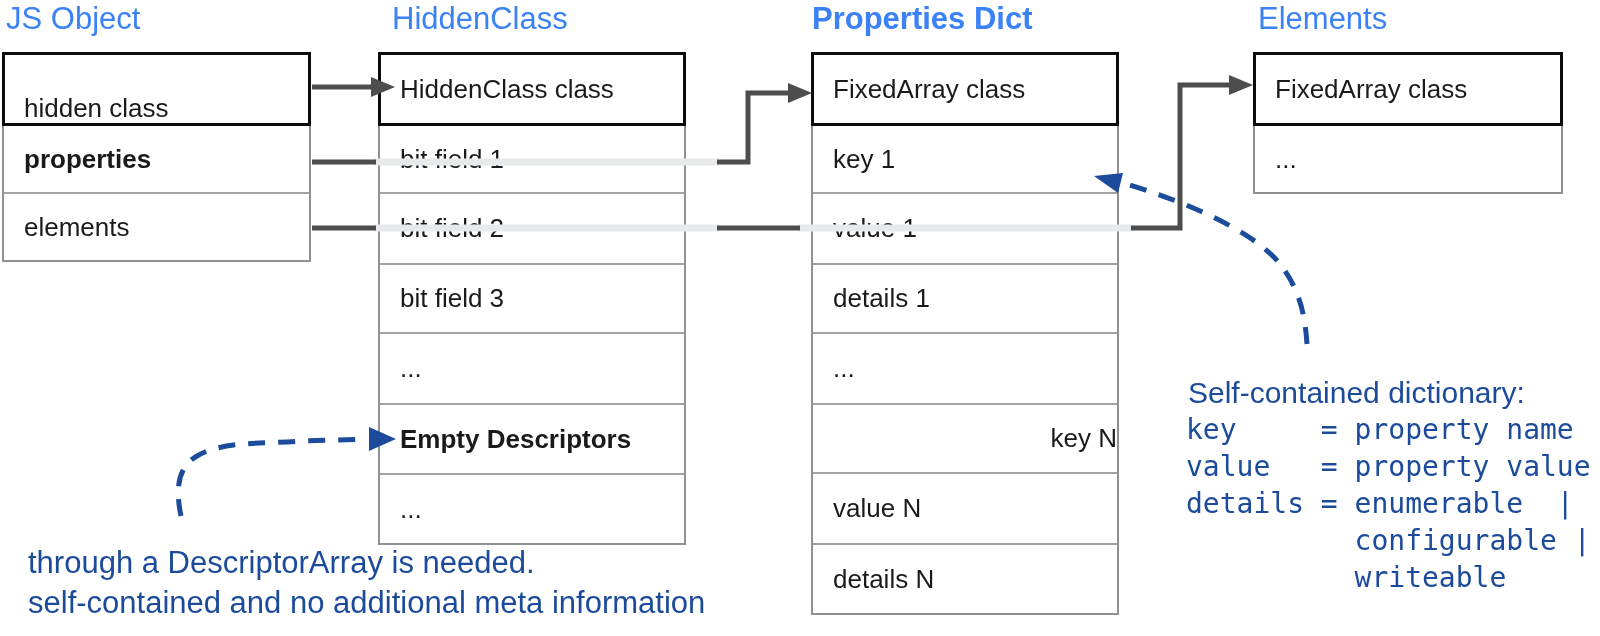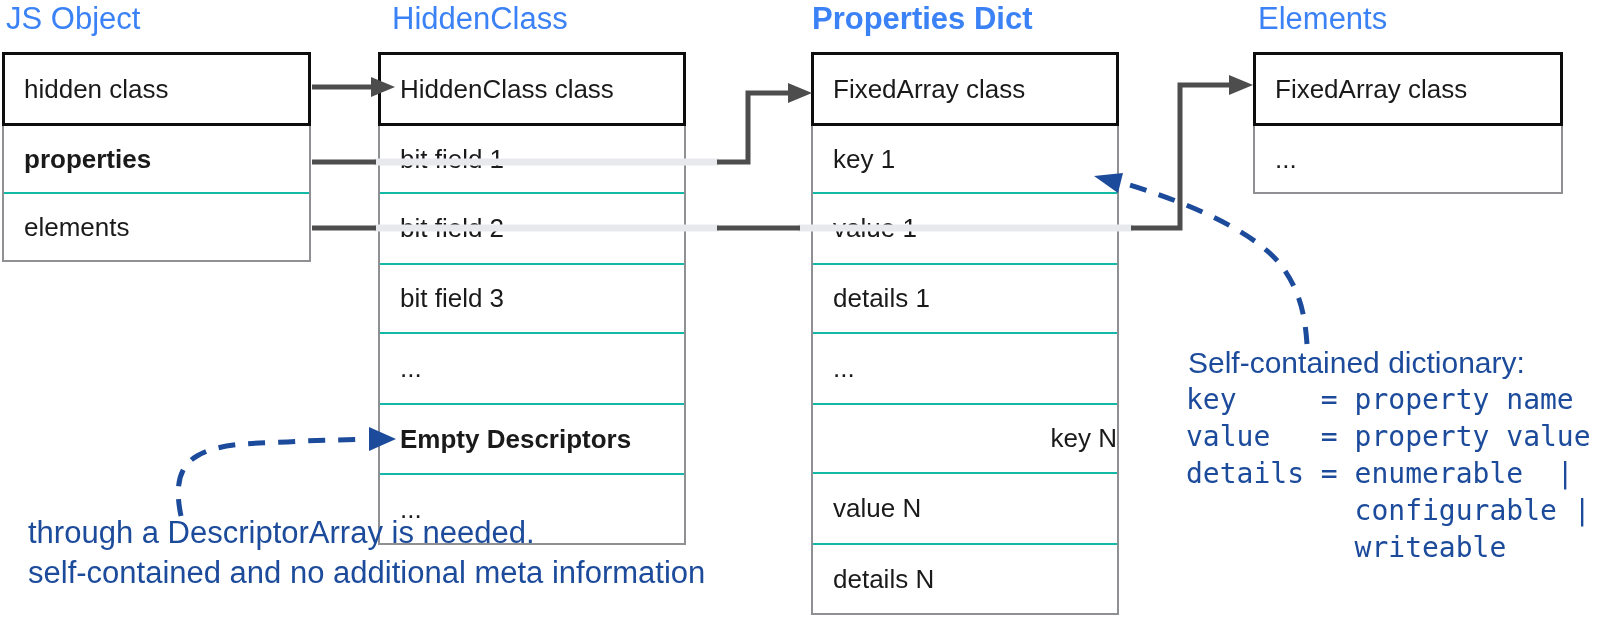--- a/index.html
+++ b/index.html
@@ -11,58 +11,58 @@
     position:absolute;top:0;font-size:31px;line-height:38px;color:#3b82f6;
     white-space:nowrap;z-index:3;
   }
   .table-title.bold{font-weight:bold;}
   .dtable{
     position:absolute;top:52px;background:#ffffff;border:2px solid #8f9094;
     box-sizing:border-box;z-index:1;
   }
   .drow{
     position:relative;display:flex;align-items:center;box-sizing:border-box;
-    border-top:2px solid #14b8a6;
+    border-top:2px solid #a3a3a3;
   }
   .drow:first-child{border-top:none;}
   .drow.class-row::after{
     content:"";position:absolute;inset:-2px;border:3px solid #0d0d0d;
     pointer-events:none;z-index:4;
   }
   .drow .cell-label{
     position:relative;z-index:3;font-size:26px;padding-left:20px;white-space:nowrap;
   }
   .drow.bold .cell-label{font-weight:bold;}
   #overlay{
     position:absolute;left:0;top:0;width:1600px;height:636px;z-index:2;
     pointer-events:none;
   }
   .note{
-    position:absolute;color:var(--accent,#1c4b9b);z-index:3;white-space:nowrap;
+    position:absolute;color:var(--accent,#1c4b9b);z-index:3;white-space:nowrap;margin-top:30px;
   }
   #left-note{left:28px;top:513px;font-size:31px;line-height:40px;}
   #right-note-heading{left:1188px;top:345px;font-size:30px;line-height:36px;}
   #right-note-code{
     left:1186px;top:381px;font-family:"DejaVu Sans Mono","Liberation Mono",monospace;
     font-size:28px;line-height:37px;
   }
   #right-note-code .code-line{display:block;white-space:pre;}
 </style>
 </head>
 <body>
 
 <div id="stage" style="--accent: #1c4b9b;">
 
   <div class="table-title" style="left:6px">JS Object</div>
   <div class="table-title" style="left:392px">HiddenClass</div>
   <div class="table-title bold" style="left:812px">Properties Dict</div>
   <div class="table-title" style="left:1258px">Elements</div>
 
   <div class="dtable" id="table-0" style="left:2px;width:309px;">
-      <div class="drow class-row" style="height: 70px; box-sizing: content-box;">
+      <div class="drow class-row" style="height: 70px; box-sizing: content-box; align-items: flex-end;">
         <span class="cell-label">hidden class</span>
       </div>
       <div class="drow bold" style="height: 66px; box-sizing: content-box;">
         <span class="cell-label">properties</span>
       </div>
       <div class="drow" style="height: 66px; box-sizing: content-box;">
         <span class="cell-label">elements</span>
       </div>
     </div>
   <div class="dtable" id="table-1" style="left:378px;width:308px;">

